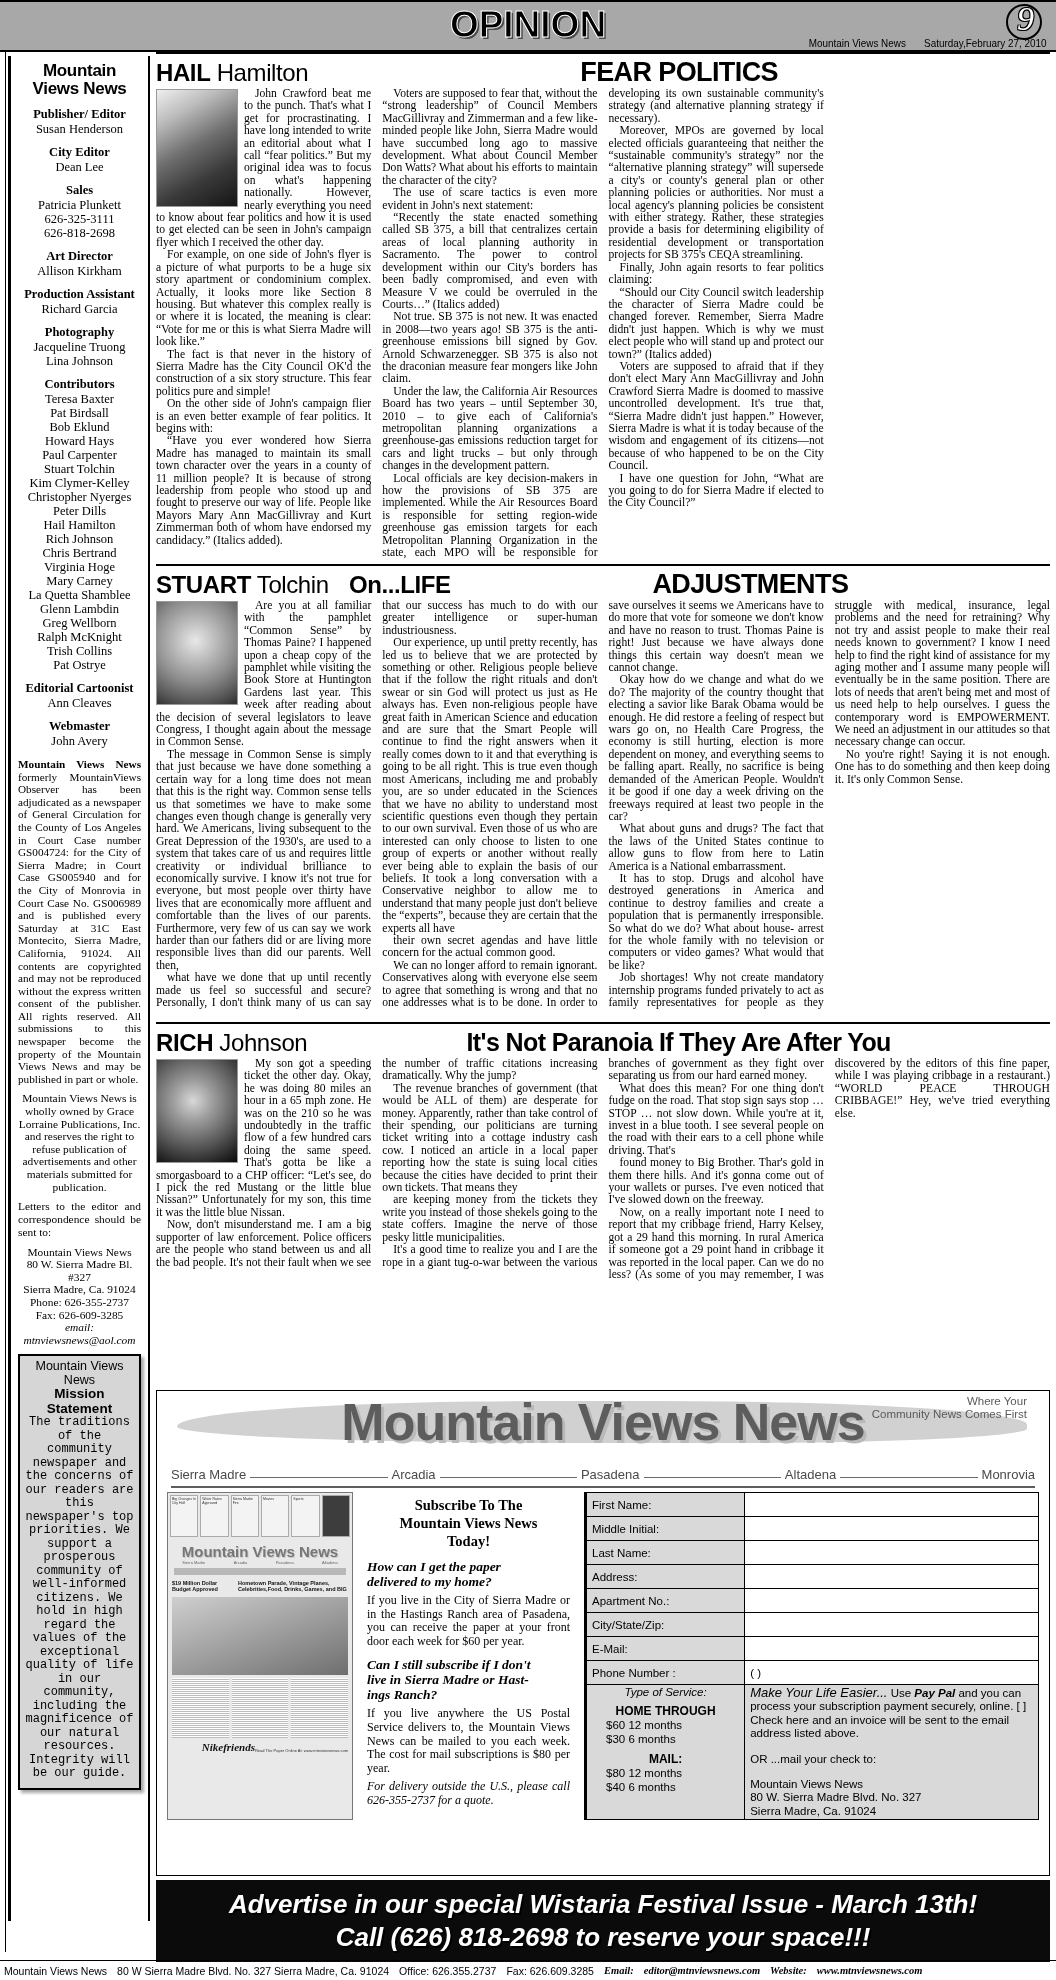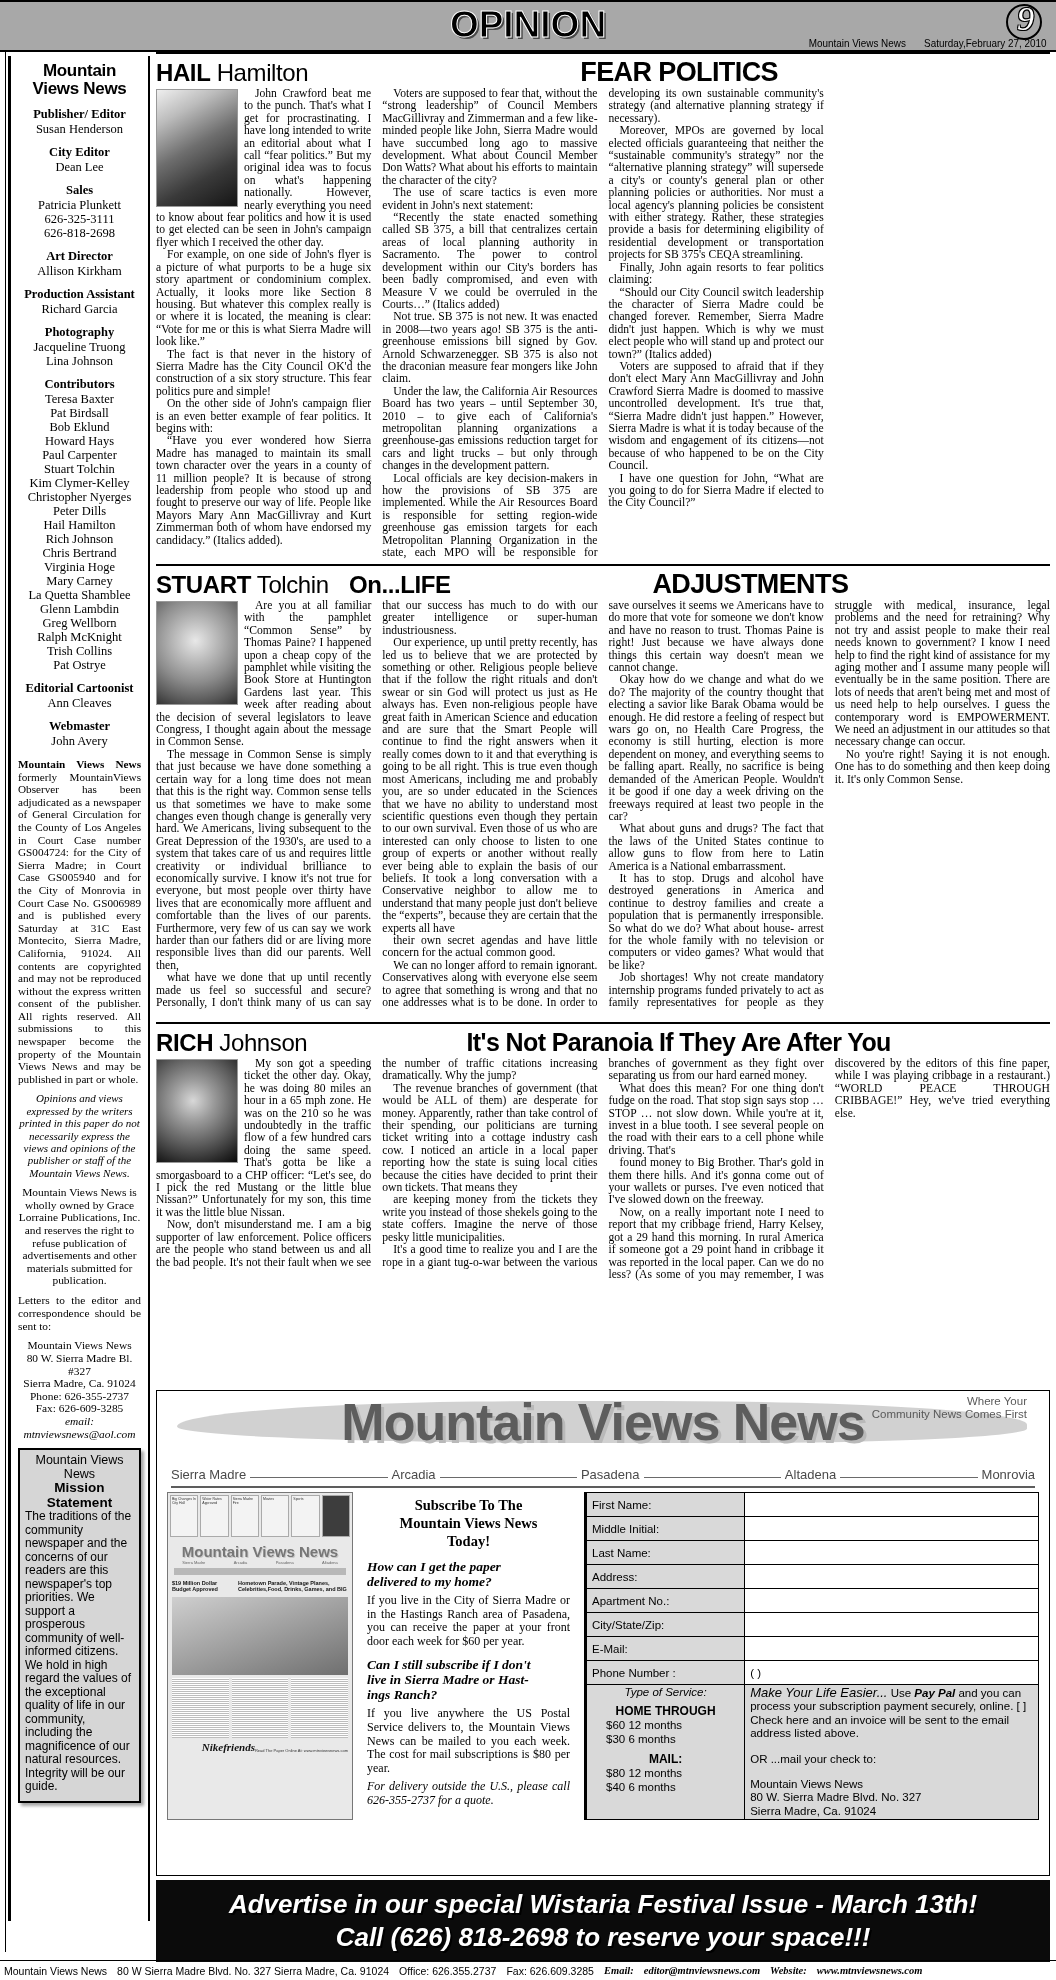--- a/index.html
+++ b/index.html
@@ -108,21 +108,21 @@
     background:#d6d6d6;
     padding:4px 5px 7px 5px;
     box-shadow:3px 3px 3px rgba(0,0,0,.35);
   }
   .mission-head {
     text-align:center; font-family:"Liberation Sans", sans-serif;
     font-size:12.5px; line-height:13.5px;
   }
   .mission-head b { font-weight:bold; font-size:13.5px; }
   .mission-body {
-    text-align:left; font-family:Liberation Sans, sans-serif;
+    text-align:center; font-family:Liberation Mono, monospace;
     font-size:12px; line-height:13.5px;
   }
 
   
   .content {
     position:absolute; left:156px; top:0px; width:894px;
   }
 
   .rule-thick { border-top:2px solid #000; }
 
@@ -356,21 +356,20 @@
         <div class="staff-name">Pat Ostrye</div>
         <div class="staff-role">Editorial Cartoonist</div>
         <div class="staff-name">Ann Cleaves</div>
         <div class="staff-role">Webmaster</div>
         <div class="staff-name">John Avery</div>
       </div>
 
     <div class="rail-legal">
       <b>Mountain Views News</b><span> formerly MountainViews Observer has been adjudicated as a newspaper of General Circulation for the County of Los Angeles in Court Case number GS004724:  for the City of Sierra Madre; in Court Case GS005940 and for the City of Monrovia in Court Case No. GS006989 and is published every Saturday at 31C East Montecito, Sierra Madre, California, 91024.  All contents are copyrighted and may not be reproduced without the express written consent of the publisher.  All rights reserved.  All submissions to this newspaper become the property of the Mountain Views News and may be published in part or whole.</span>
     </div>
-    <div class="rail-italic">Opinions and views expressed by the writers printed in this paper do not necessarily express the views and opinions of the publisher or staff of the Mountain Views News.</div>
     <div class="rail-center">Mountain Views News is wholly owned by Grace Lorraine Publications, Inc. and reserves the right to refuse publication of advertisements and other materials submitted for publication.</div>
     <div class="rail-just">Letters to the editor and correspondence should be sent to:</div>
     <div class="rail-center">
       <div>Mountain Views News</div>
       <div>80 W. Sierra Madre Bl.  #327</div>
       <div>Sierra Madre, Ca.  91024</div>
       <div>Phone: 626-355-2737</div>
       <div>Fax: 626-609-3285</div>
       <div class="rail-email">email:</div>
       <div class="rail-email">mtnviewsnews@aol.com</div>

